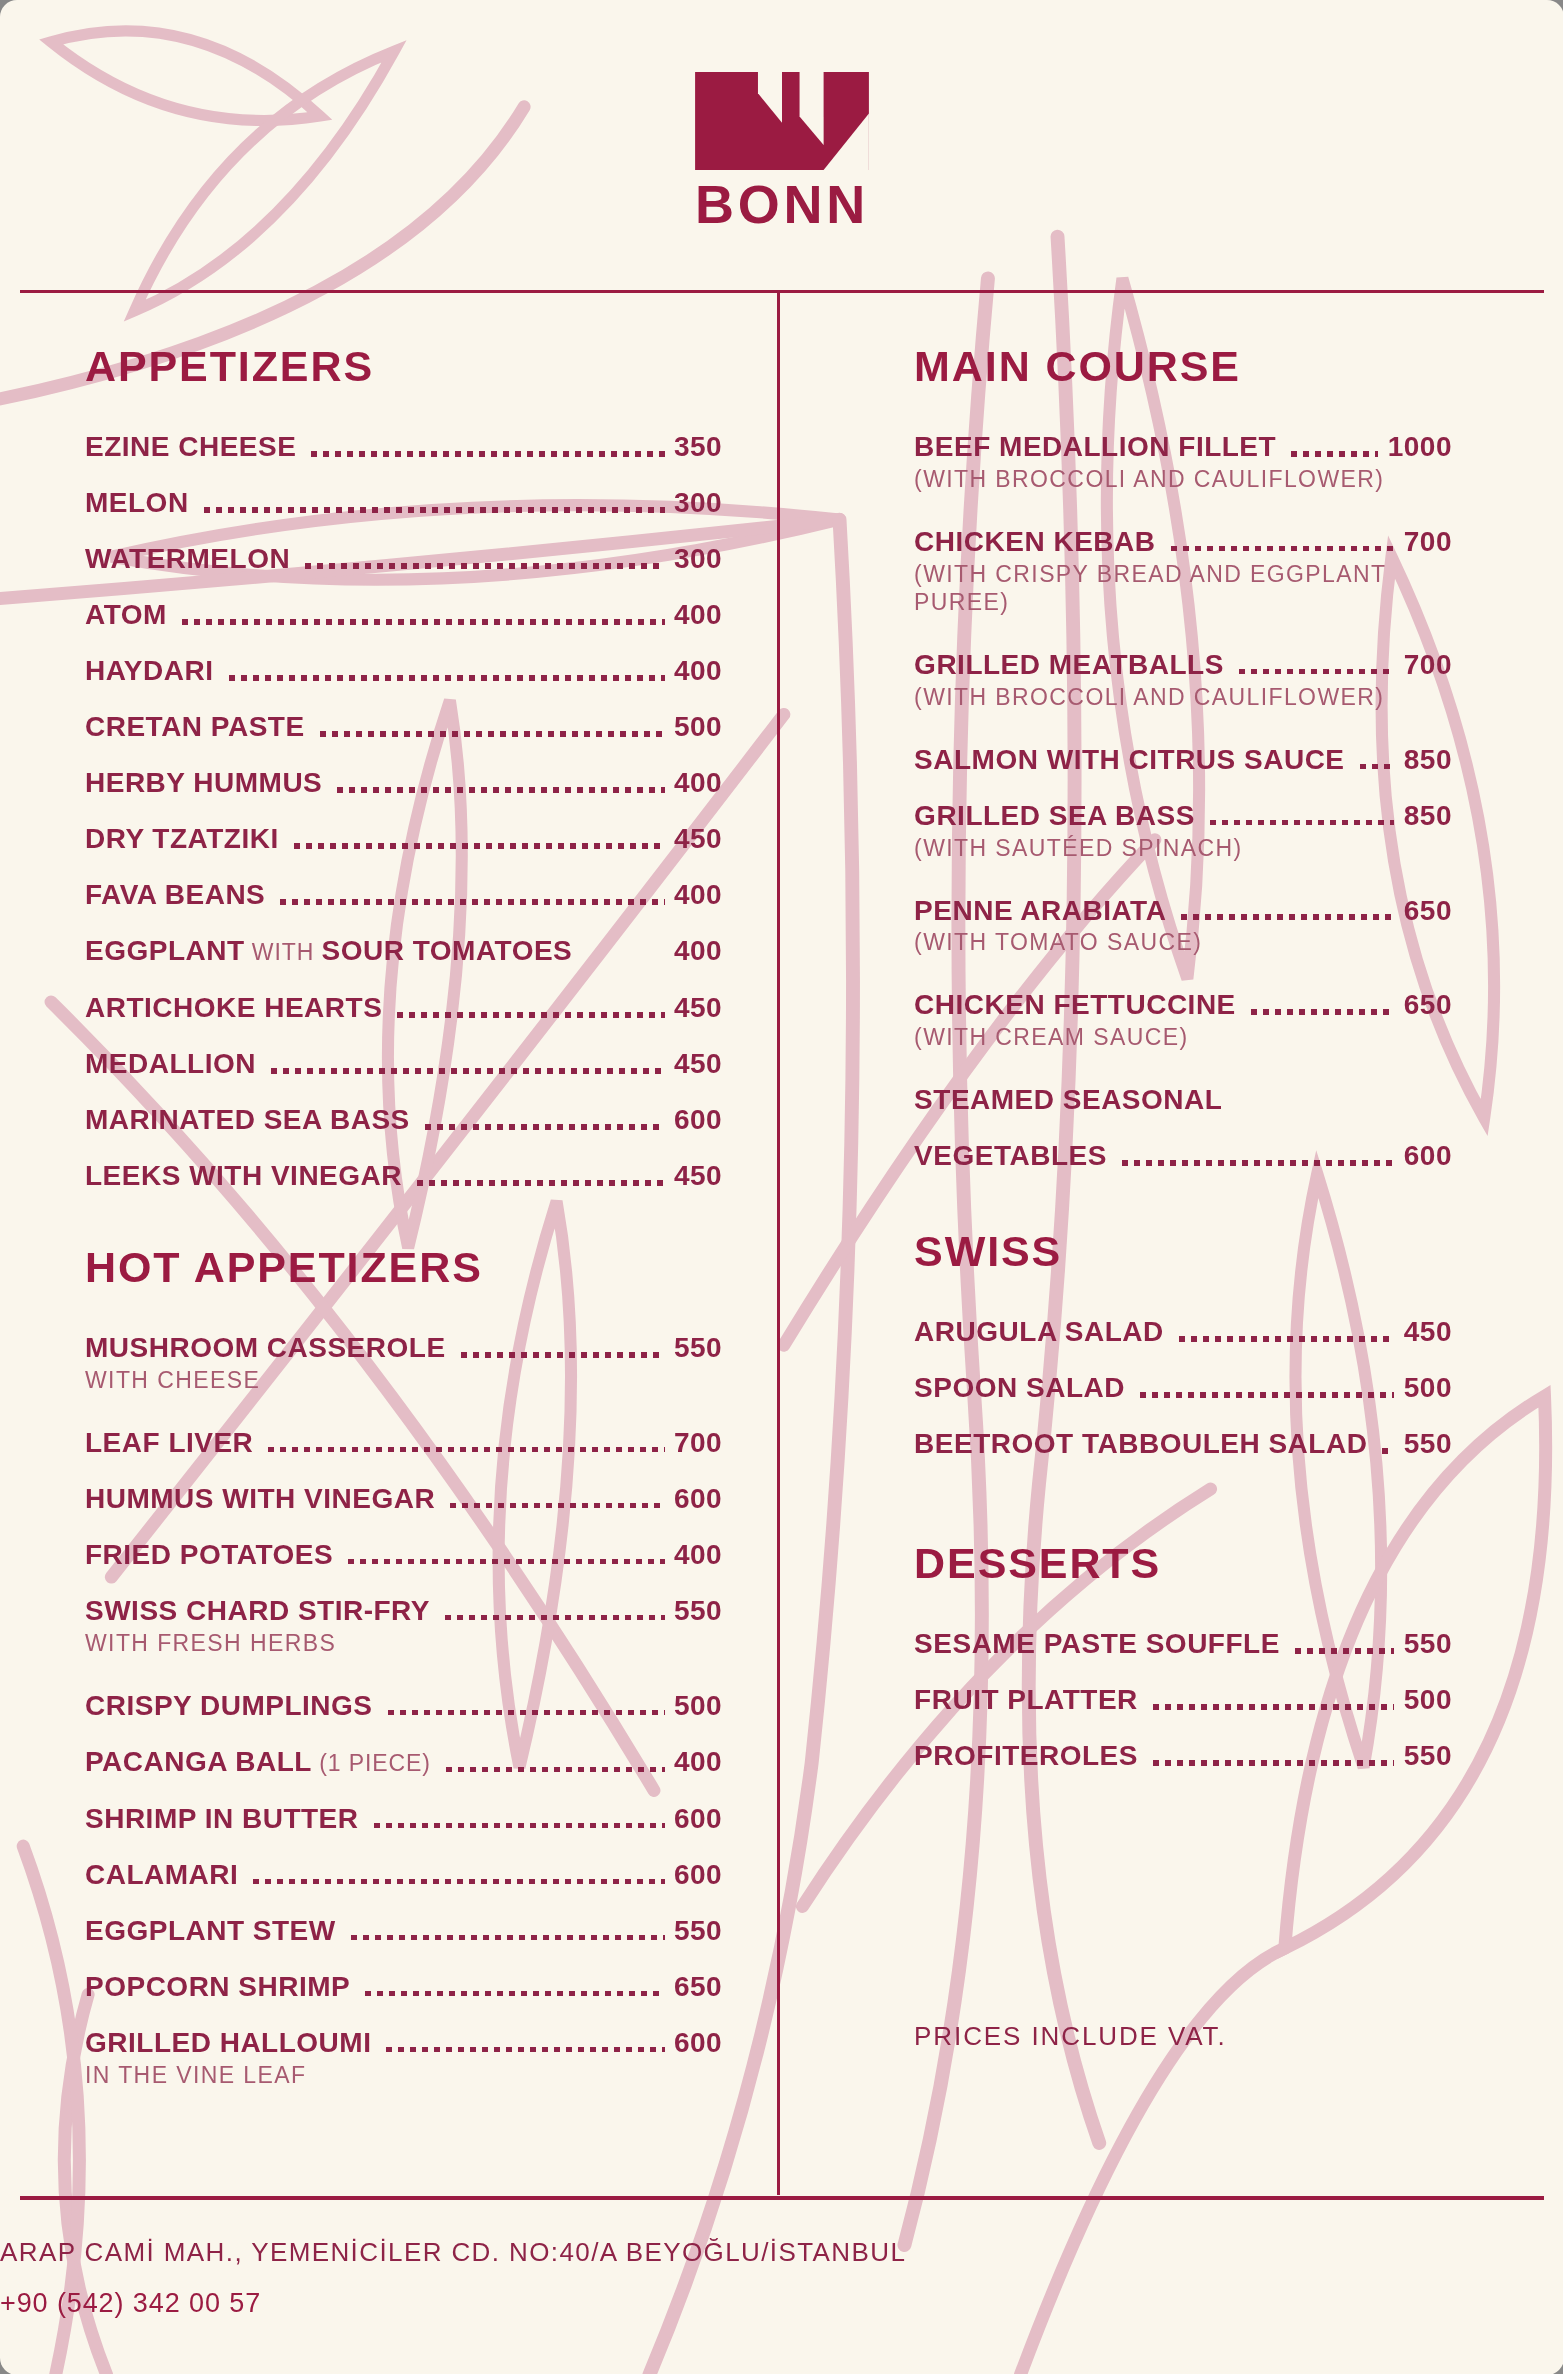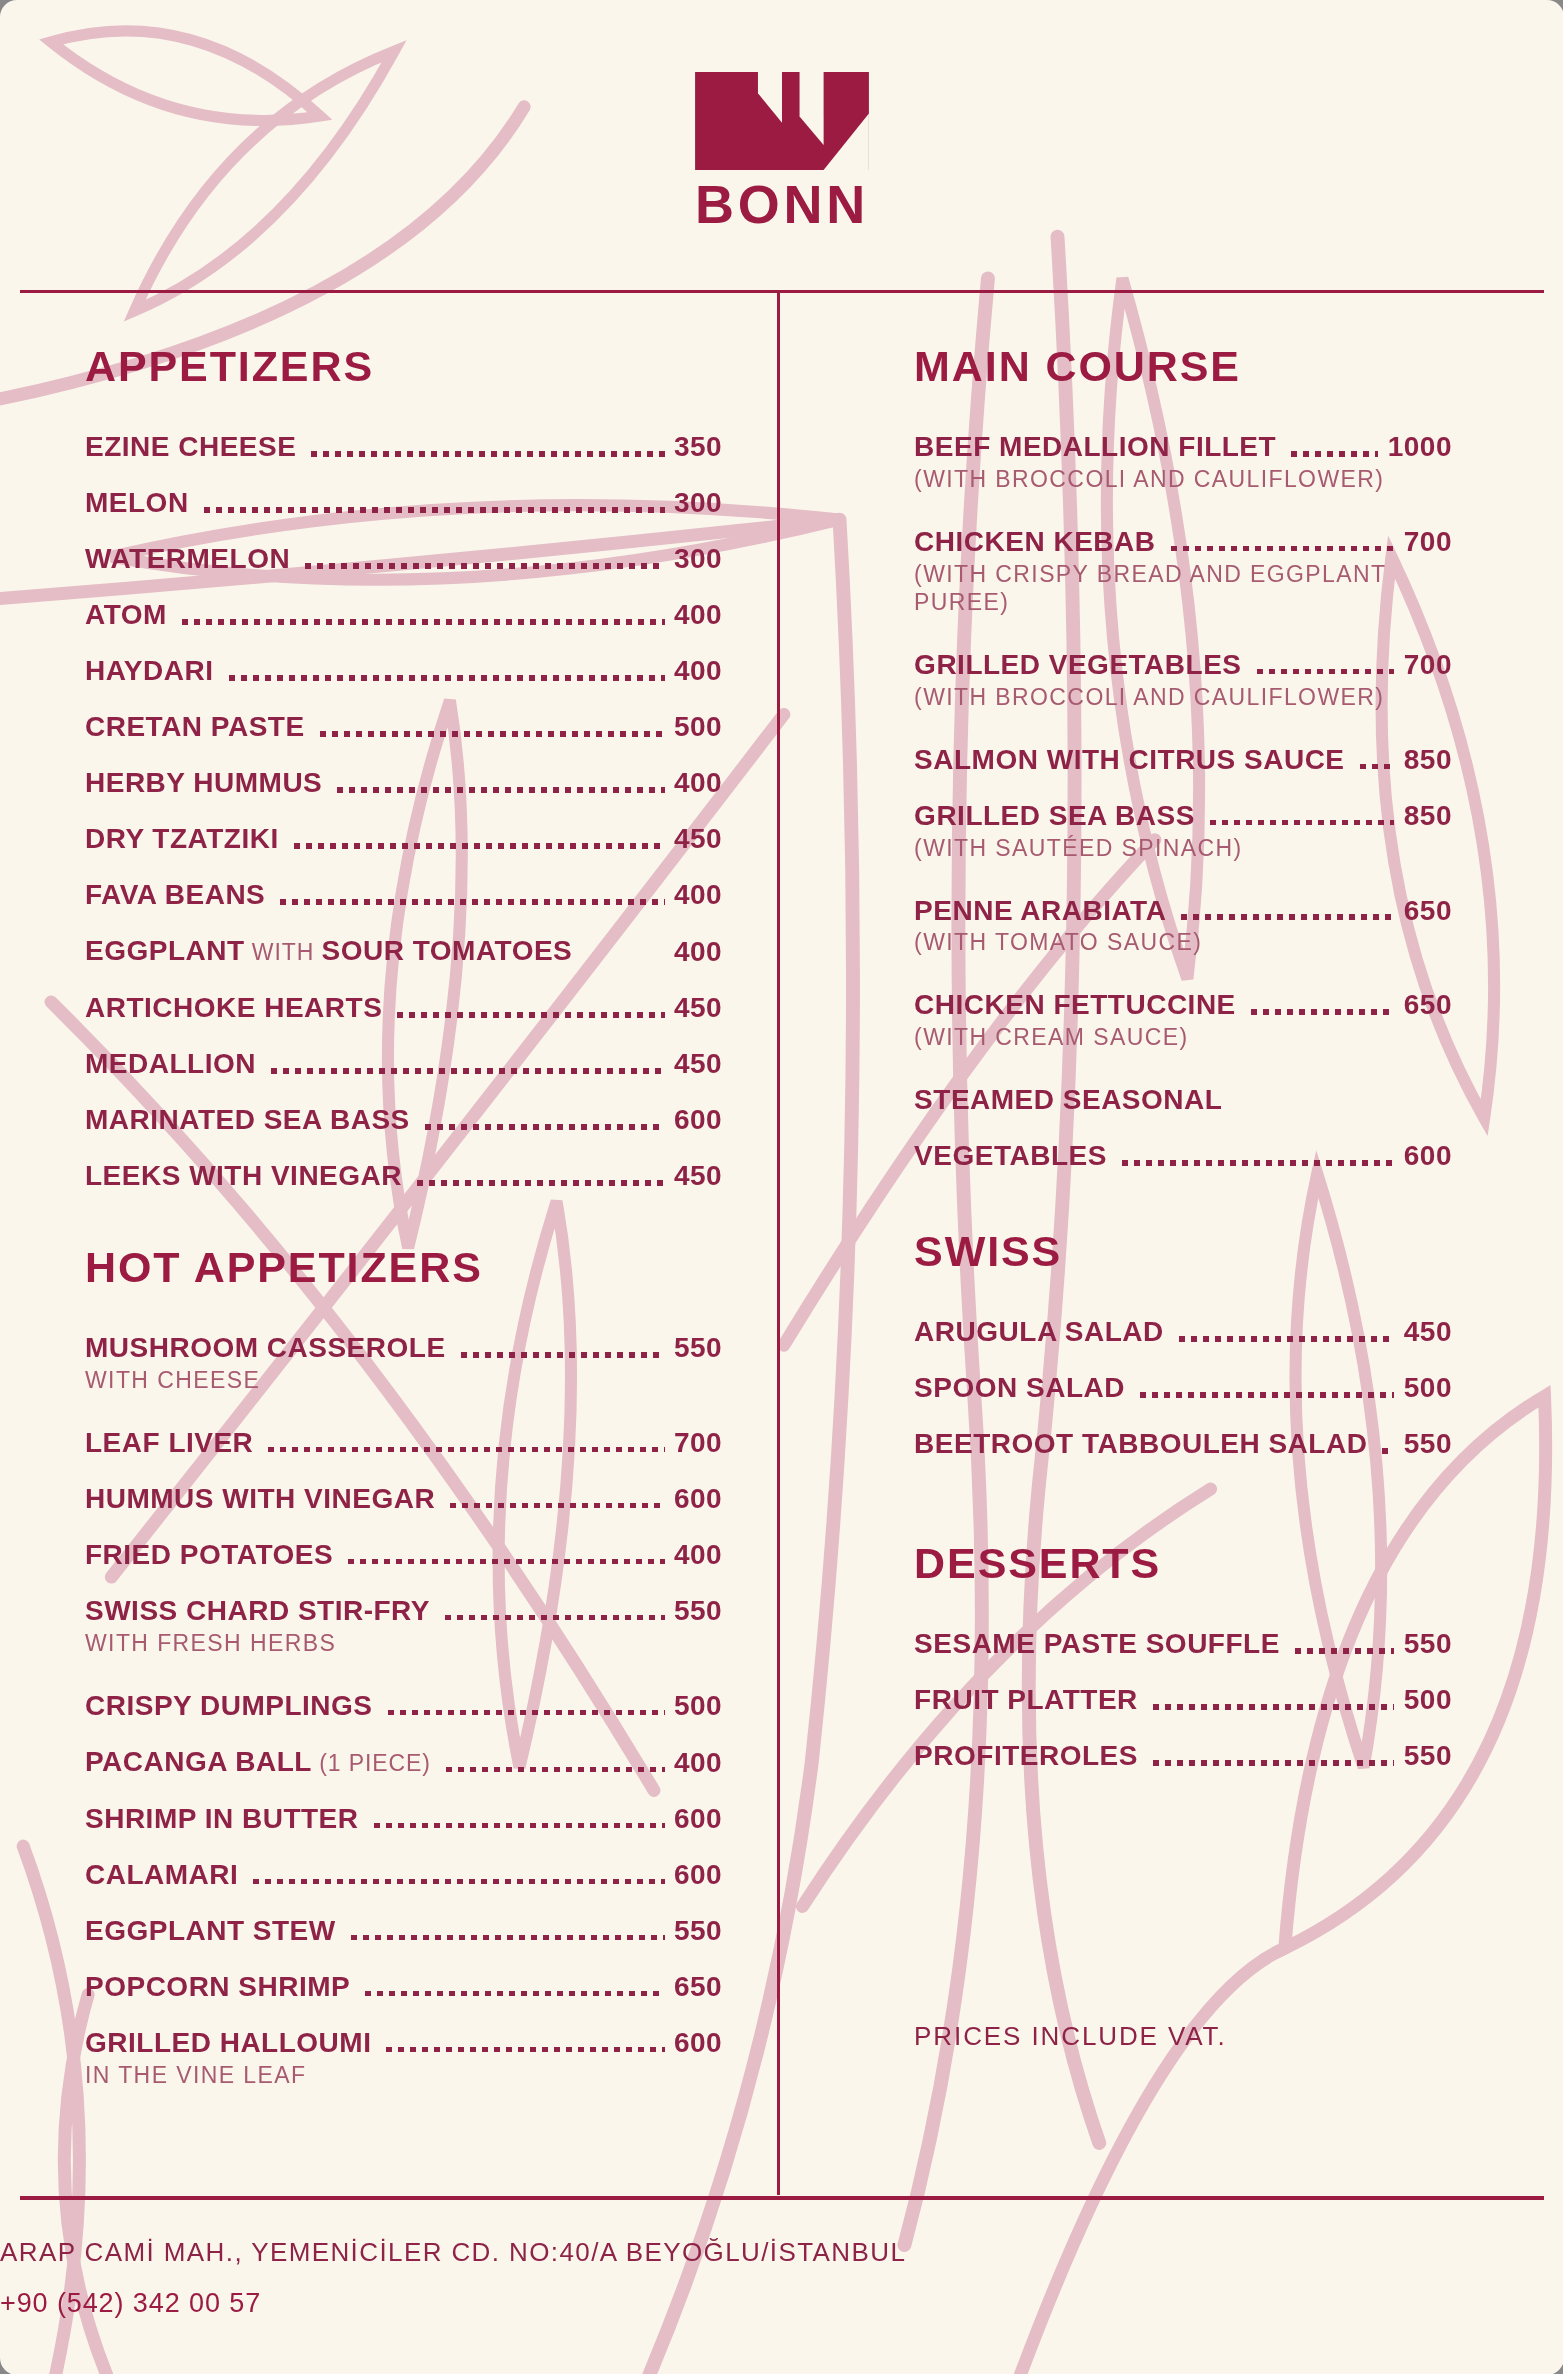--- a/index.html
+++ b/index.html
@@ -40,21 +40,21 @@
 
   .menu-section{margin:0;}
   .section-title{
     margin:0 0 43px 0;color:var(--accent);font-size:43px;font-weight:bold;
     letter-spacing:1.9px;line-height:1;
   }
   .sec-hot-appetizers{margin-top:54px;}
   .sec-salads{margin-top:58px;}
   .sec-desserts{margin-top:82px;}
 
-  .menu-row{display:flex;align-items:flex-end;line-height:32px;margin-bottom:24px;color:var(--text);}
+  .menu-row{display:flex;align-items:flex-start;line-height:32px;margin-bottom:24px;color:var(--text);}
   .menu-row.has-sub{margin-bottom:1.9px;}
   .item-name{font-size:28px;font-weight:bold;letter-spacing:0.5px;white-space:nowrap;}
   .item-note{font-size:23px;font-weight:normal;color:var(--light);letter-spacing:0.9px;}
   .leader{
     flex:1;height:5.6px;align-self:flex-end;margin:0 9.3px 6.5px 15px;
     background:repeating-linear-gradient(90deg,var(--text) 0 5.6px,transparent 5.6px 12px);
     min-width:0;
   }
   .leader.off{background:none;}
   .item-price{font-size:28px;font-weight:bold;letter-spacing:0.5px;text-align:right;}
@@ -275,21 +275,21 @@
               <span class="item-price">1000</span>
             </div>
             <div class="item-subtitle">(WITH BROCCOLI AND CAULIFLOWER)</div>
             <div class="menu-row has-sub">
               <span class="item-name">CHICKEN KEBAB</span>
               <span class="leader"></span>
               <span class="item-price">700</span>
             </div>
             <div class="item-subtitle">(WITH CRISPY BREAD AND EGGPLANT PUREE)</div>
             <div class="menu-row has-sub">
-              <span class="item-name">GRILLED VEGETABLES</span>
+              <span class="item-name">GRILLED MEATBALLS</span>
               <span class="leader"></span>
               <span class="item-price">700</span>
             </div>
             <div class="item-subtitle">(WITH BROCCOLI AND CAULIFLOWER)</div>
             <div class="menu-row">
               <span class="item-name">SALMON WITH CITRUS SAUCE</span>
               <span class="leader"></span>
               <span class="item-price">850</span>
             </div>
             <div class="menu-row has-sub">

